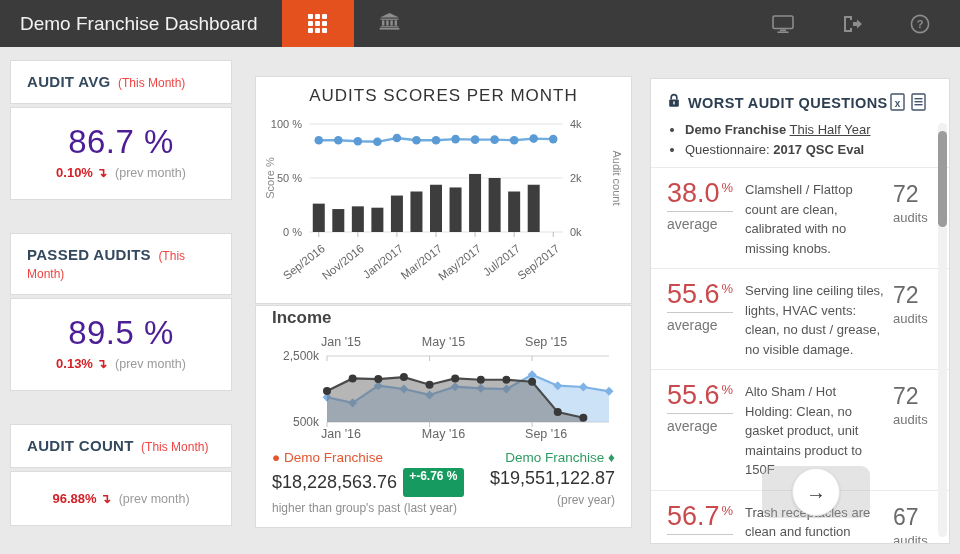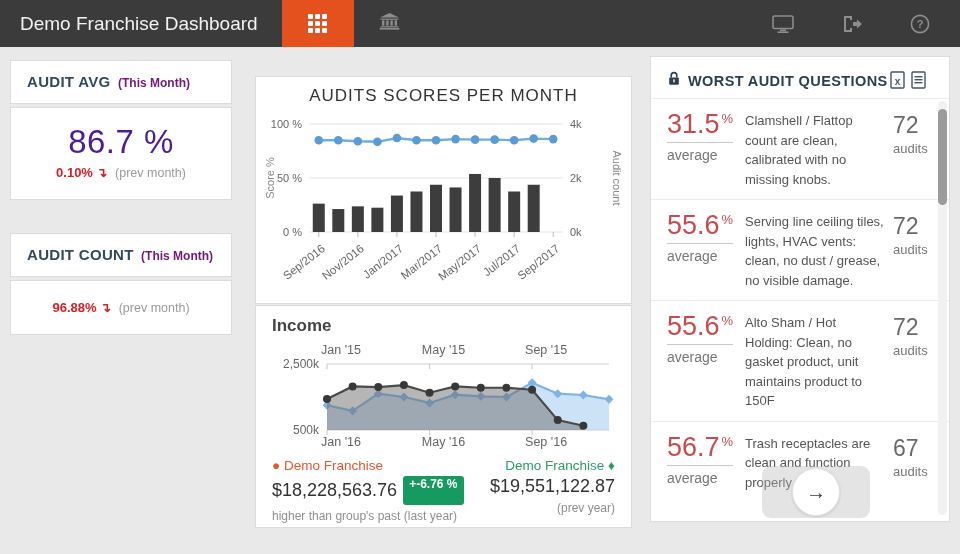--- a/index.html
+++ b/index.html
@@ -16,46 +16,46 @@
   .nav-ic{display:flex;align-items:center;justify-content:center;cursor:pointer;}
 
   
   .card,.panel{background:#fff;border:1px solid #dcdcdc;box-sizing:border-box;}
 
   
   .col-left{position:absolute;left:10px;top:60px;width:222px;}
   .kpi{margin-bottom:33px;}
   .kpi-head{background:#fff;border:1px solid #dcdcdc;padding:12px 16px;box-sizing:border-box;}
   .kpi-title{font-size:15px;font-weight:bold;color:#34495e;letter-spacing:.3px;}
-  .kpi-period{font-size:12px;color:#701a75;font-weight:bold;margin-left:3px;}
+  .kpi-period{font-size:12px;color:#ef4444;font-weight:normal;margin-left:3px;}
   .kpi-body{background:#fff;border:1px solid #dcdcdc;margin-top:3px;text-align:center;padding:15px 0 19px;box-sizing:border-box;}
   .kpi-value{font-size:33px;color:#4c1d95;letter-spacing:.5px;}
   .kpi-delta-line{margin-top:4px;font-size:13px;}
   .kpi-delta{color:#d42127;font-weight:bold;}
   .kpi-note{color:#9a9a9a;font-weight:normal;font-size:12.5px;margin-left:4px;}
 
   
   #audits-panel{position:absolute;left:255px;top:76px;width:377px;height:228px;padding-top:9px;}
   .audits-title{text-align:center;font-size:17px;color:#333;letter-spacing:1px;}
   #audits-svg{display:block;margin:2px auto 0;}
   #income-panel{position:absolute;left:255px;top:305px;width:377px;height:223px;}
-  .income-title{font-size:17px;font-weight:bold;color:#444;padding:10px 16px 0;}
+  .income-title{font-size:17px;font-weight:bold;color:#444;padding:2px 16px 0;}
   #income-svg{display:block;margin:2px auto 0;}
   .income-foot{display:flex;justify-content:space-between;padding:2px 16px 10px;}
   .if-left{text-align:left;}
   .if-right{text-align:right;}
   .if-name-l{color:#e2572f;font-size:13.5px;}
   .if-name-r{color:#2d9c63;font-size:13.5px;}
   .if-amount{font-size:18px;color:#333;margin-top:3px;display:flex;align-items:center;gap:6px;}
   .if-right .if-amount{justify-content:flex-end;}
   .badge{background:#169a5f;color:#fff;font-size:12px;font-weight:bold;border-radius:3px;padding:1px 6px 14px;display:inline-block;}
   .if-note{font-size:12px;color:#8f8f8f;margin-top:4px;}
 
   
-  #worst-panel{position:absolute;left:650px;top:56px;width:300px;height:466px;overflow:hidden;}
+  #worst-panel{position:absolute;left:650px;top:78px;width:300px;height:466px;overflow:hidden;}
   .wp-head{display:flex;align-items:center;padding:14px 12px 8px 16px;}
   .wp-title{font-size:14.5px;font-weight:bold;color:#2c3e50;letter-spacing:.4px;margin-left:7px;flex:1;}
   .wp-export{display:flex;gap:5px;margin-right:10px;}
   .wp-export svg{cursor:pointer;}
   .wp-filters{margin:2px 0 10px;padding-left:34px;font-size:13px;color:#444;}
   .wp-filters li{margin-bottom:5px;}
   .flt-bold{font-weight:bold;}
   .flt-link{text-decoration:underline;color:#444;cursor:pointer;}
   .wrow{display:flex;padding:12px 10px 10px 16px;border-top:1px solid #ebebeb;}
   .wavg{width:78px;flex:none;}
@@ -142,20 +142,33 @@
     </div>
     <div class="kpi-body">
       <div class="kpi-value">86.7 %</div>
       <div class="kpi-delta-line">
         <span class="kpi-delta">0.10% ↴</span>
         <span class="kpi-note">(prev month)</span>
       </div>
     </div>
   </div>
 
+  <div class="kpi">
+    <div class="kpi-head">
+      <span class="kpi-title">PASSED AUDITS</span>
+      <span class="kpi-period">(This Month)</span>
+    </div>
+    <div class="kpi-body">
+      <div class="kpi-value">89.5 %</div>
+      <div class="kpi-delta-line">
+        <span class="kpi-delta">0.13% ↴</span>
+        <span class="kpi-note">(prev month)</span>
+      </div>
+    </div>
+  </div>
 
   <div class="kpi">
     <div class="kpi-head">
       <span class="kpi-title">AUDIT COUNT</span>
       <span class="kpi-period">(This Month)</span>
     </div>
     <div class="kpi-body">
       <div class="kpi-delta-line">
         <span class="kpi-delta">96.88% ↴</span>
         <span class="kpi-note">(prev month)</span>
@@ -310,24 +323,33 @@
       </svg>
       <svg width="16" height="19" viewBox="0 0 16 19">
         <rect x="1" y="1" width="13" height="16" rx="1" fill="none" stroke="#44546a" stroke-width="1.4"></rect>
         <rect x="3.5" y="5" width="8" height="1.4" fill="#44546a"></rect>
         <rect x="3.5" y="8" width="8" height="1.4" fill="#44546a"></rect>
         <rect x="3.5" y="11" width="8" height="1.4" fill="#44546a"></rect>
       </svg>
     </span>
   </div>
 
+  <ul class="wp-filters">
+    <li>
+      <span class="flt-bold">Demo Franchise</span>
+      <span class="flt-link">This Half Year</span>
+    </li>
+    <li>
+      <span>Questionnaire: </span><span class="flt-bold">2017 QSC Eval</span>
+    </li>
+  </ul>
 
   <div class="wrow">
     <div class="wavg">
-      <span class="wnum-wrap"><span class="wnum">31.5</span><span class="wpct">%</span></span>
+      <span class="wnum-wrap"><span class="wnum">38.0</span><span class="wpct">%</span></span>
       <div class="wavg-label">average</div>
     </div>
     <div class="wtext">Clamshell / Flattop count are clean, calibrated with no missing knobs.</div>
     <div class="wcount">
       <div class="wcount-num">72</div>
       <div class="wcount-label">audits</div>
     </div>
   </div>
 
   <div class="wrow">

